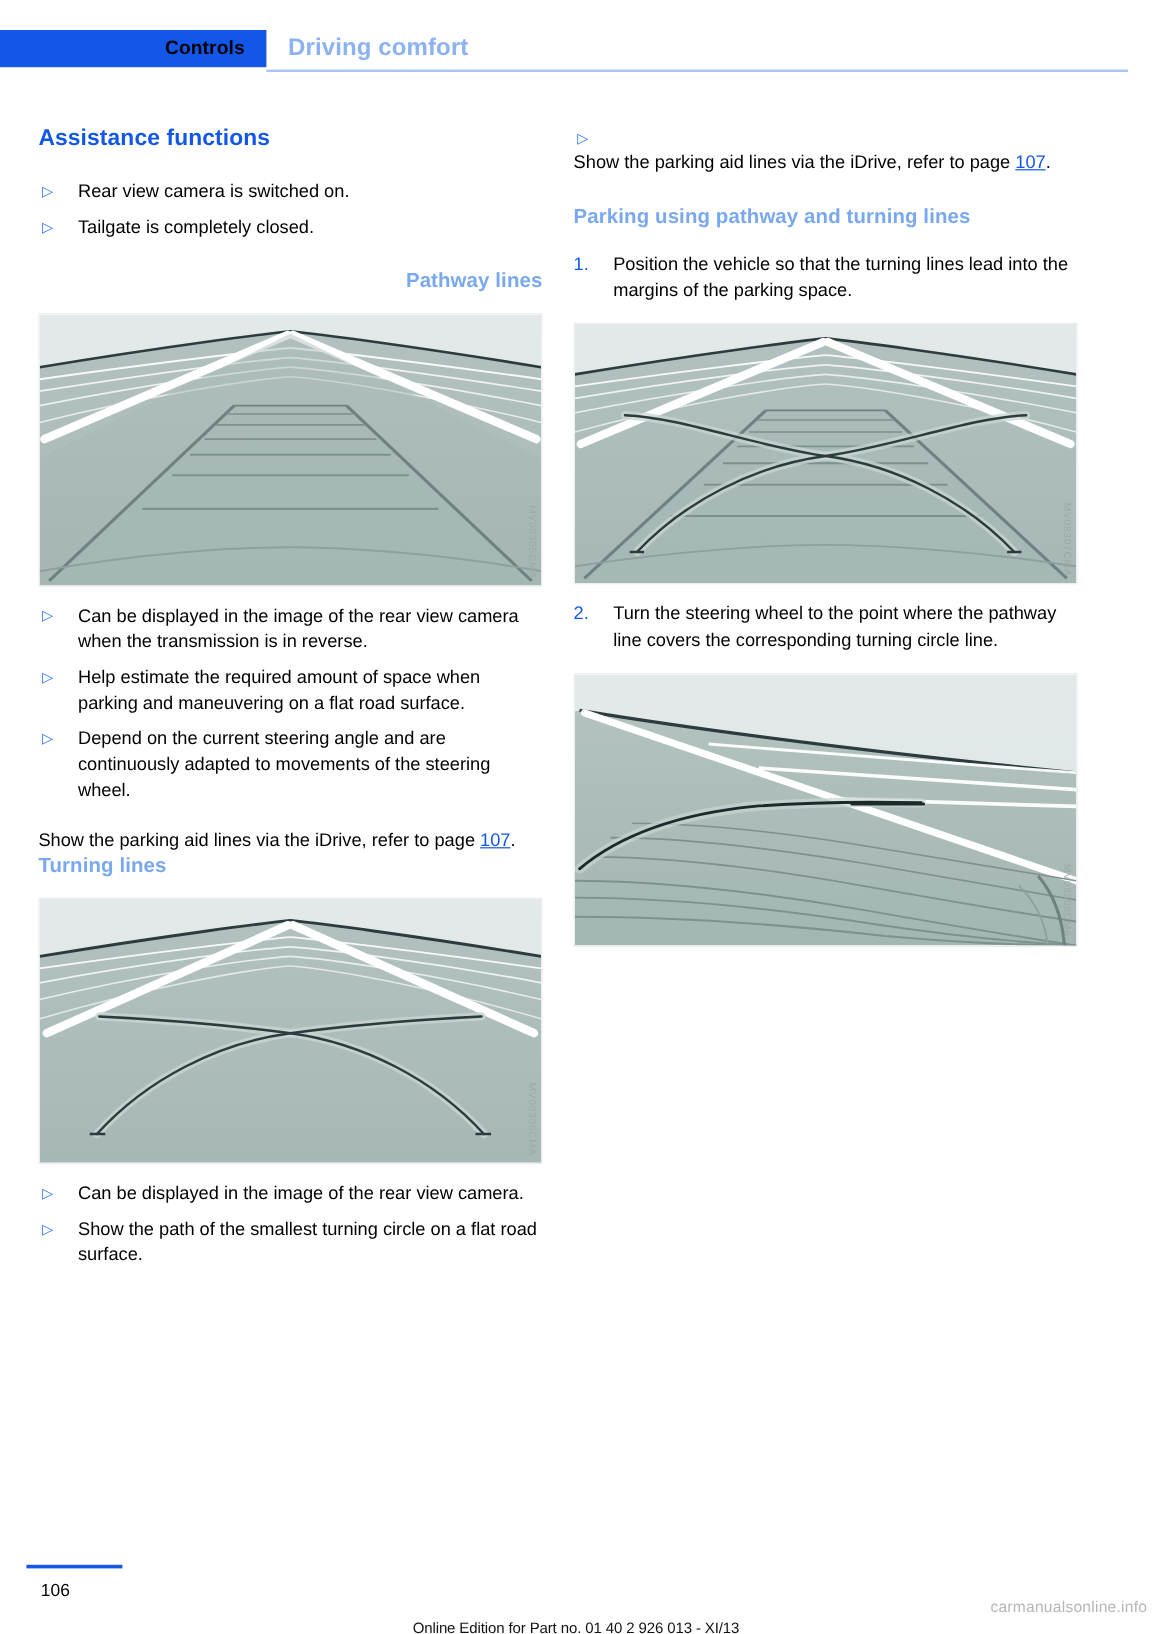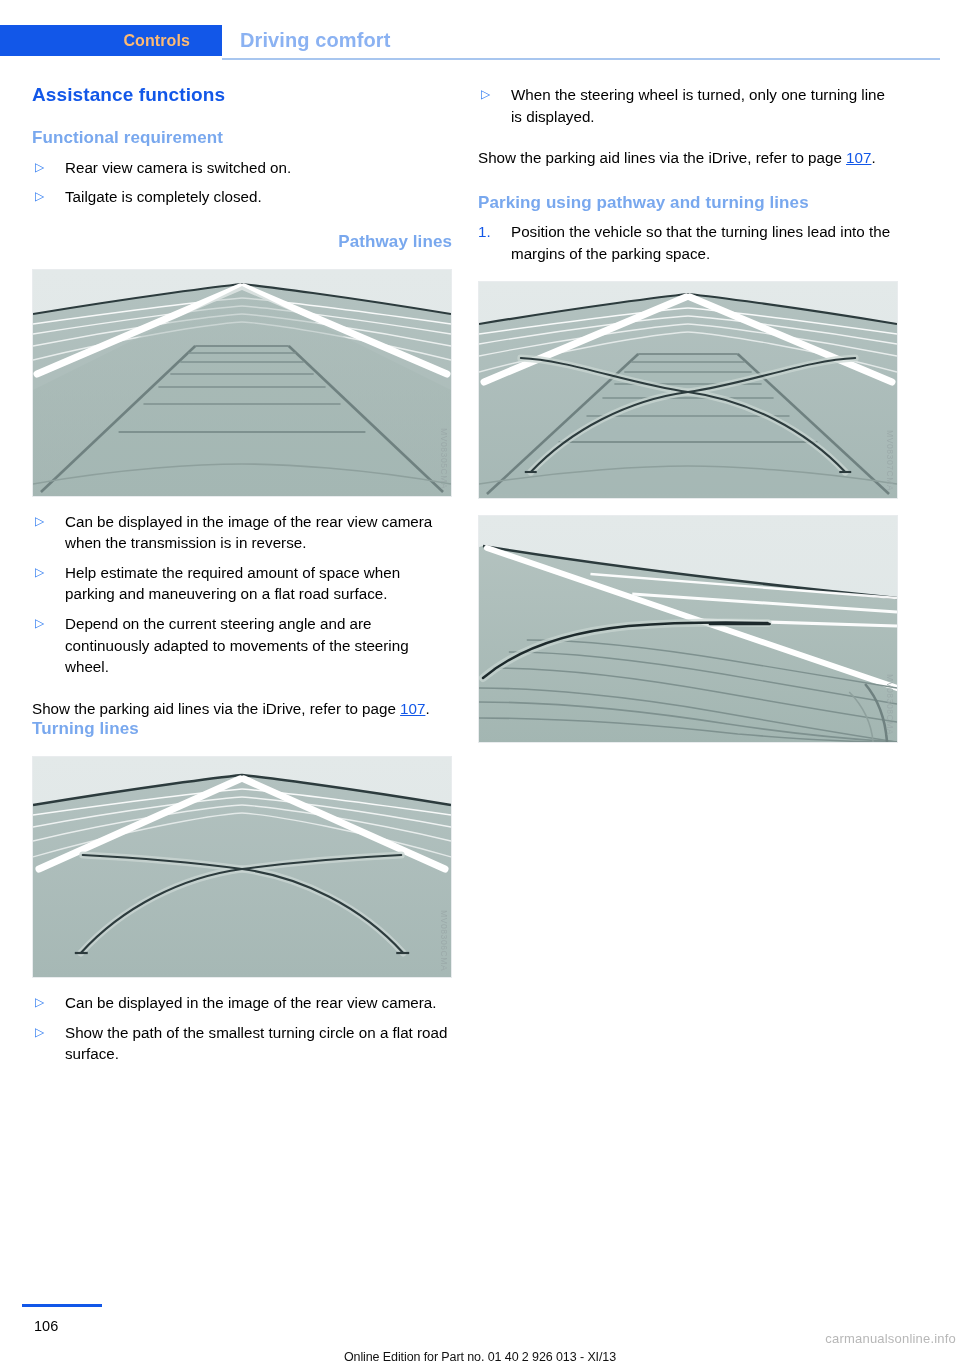--- a/index.html
+++ b/index.html
@@ -10,48 +10,48 @@
     -webkit-font-smoothing:antialiased;
   }
   .page { position:relative; width:960px; height:1362px; overflow:hidden; }
 
   
   .header { position:absolute; left:0; top:25px; width:960px; height:38px; }
   .tab-active {
     position:absolute; left:0; top:0; width:222px; height:31px;
     background:#1257e8;
     display:flex; align-items:center; justify-content:flex-end;
-    padding-right:32px;
-    color:#fdba74; font-size:16px; font-weight:bold; letter-spacing:.1px;
+    padding-right:18px;
+    color:#000000; font-size:16px; font-weight:bold; letter-spacing:.1px;
   }
   .tab-inactive {
     position:absolute; left:240px; top:0; height:31px;
     display:flex; align-items:center;
     color:#8bb2f2; font-size:20px; font-weight:bold; letter-spacing:.1px;
   }
   .header-rule {
     position:absolute; left:222px; top:33px; width:718px; height:2px;
     background:#a8c6ef;
   }
 
   
-  .col { position:absolute; top:84px; width:420px; }
+  .col { position:absolute; top:105px; width:420px; }
   .col-left  { left:32px; }
   .col-right { left:478px; }
 
   
   h1.title {
     color:#1257e8; font-size:19px; font-weight:bold;
     margin:0 0 22px 0; letter-spacing:.1px;
   }
   h2.subtitle {
     color:#79a8ee; font-size:17px; font-weight:bold;
     margin:0 0 8px 0; line-height:1.22; letter-spacing:.1px;
   }
-  h2.subtitle.tight { margin-bottom:8px; }
+  h2.subtitle.tight { margin-bottom:19px; }
 
   p.para {
     font-size:15.2px; color:#000; line-height:1.42;
     margin:14px 0 0 0;
   }
   .pagelink { color:#1257e8;margin-top:41px; }
 
   ul.bullets { list-style:none; margin:0; padding:0; }
   ul.bullets li {
     position:relative; padding-left:33px;
@@ -131,21 +131,20 @@
     <div class="tab-inactive">
       <span>Driving comfort</span>
     </div>
     <div class="header-rule"></div>
   </div>
 
   <div class="col col-left">
 
     <h1 class="title">Assistance functions</h1>
 
-    <h2 class="subtitle">Functional requirement</h2>
     <ul class="bullets">
       <li>
         <span class="tri">▷</span>
         <span>Rear view camera is switched on.</span>
       </li>
       <li>
         <span class="tri">▷</span>
         <span>Tailgate is completely closed.</span>
       </li>
     </ul>
@@ -274,21 +273,20 @@
         <span>Show the path of the smallest turning circle on a flat road surface.</span>
       </li>
     </ul>
   </div>
 
   <div class="col col-right">
 
     <ul class="bullets">
       <li>
         <span class="tri">▷</span>
-        <span>When the steering wheel is turned, only one turning line is displayed.</span>
       </li>
     </ul>
 
     <p class="para" style="margin-top:20px;">
       <span>Show the parking aid lines via the iDrive, refer to page </span><a class="pagelink" href="#">107</a><span>.</span>
     </p>
 
     <h2 class="subtitle tight" style="margin-top:24px;">Parking using pathway and turning lines</h2>
 
     <ol class="steps">
@@ -344,20 +342,21 @@
           <path d="M362,190 L374,190" stroke="#2c3b3d" stroke-width="2.1"></path>
           <path d="M0,202 C90,188 170,184 210,184 C250,184 330,188 420,202" stroke="#8ea09d" stroke-width="1.5" fill="none"></path>
         </svg>
         <div class="wm">MV08307CMA</div>
       </div>
     </div>
 
     <ol class="steps" style="margin-top:14px;">
       <li>
         <span class="num">2.</span>
+        <span>Turn the steering wheel to the point where the pathway line covers the corresponding turning circle line.</span>
       </li>
     </ol>
 
     <div class="figure fig-d">
       <div class="frame">
         <svg viewBox="0 0 420 226" preserveAspectRatio="none">
           <defs>
             <linearGradient id="skyD" x1="0" y1="0" x2="0" y2="1">
               <stop offset="0" stop-color="#e3e9e9"></stop>
               <stop offset="1" stop-color="#dde5e5"></stop>

